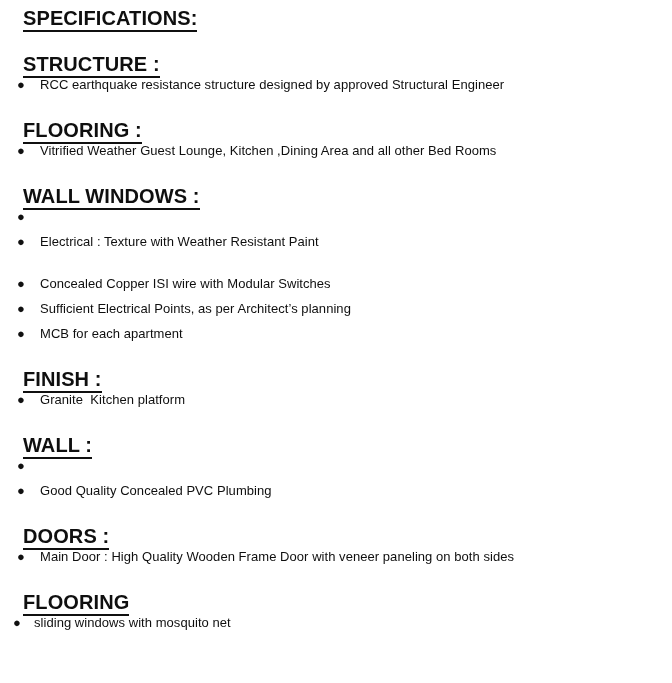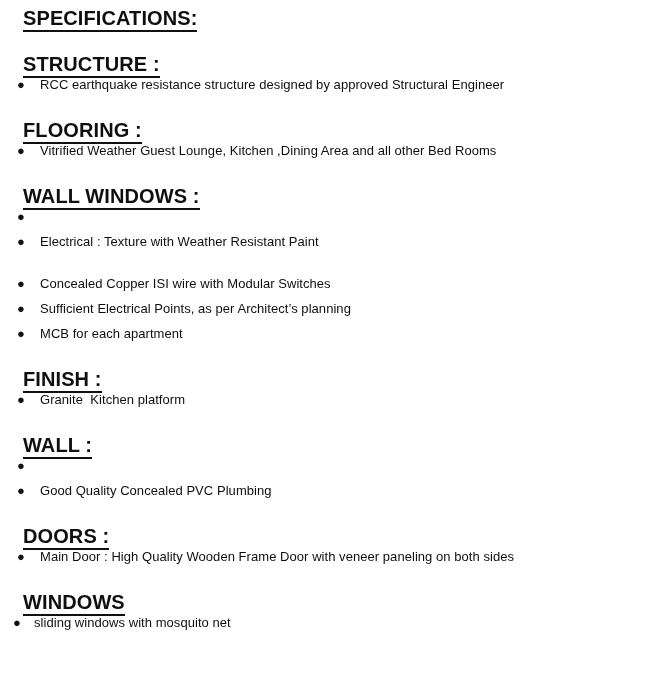--- a/index.html
+++ b/index.html
@@ -183,21 +183,21 @@
     <div class="bullet-row">
       <span class="bullet-marker">●</span>
       <span class="bullet-text">Main Door : High Quality Wooden Frame Door with veneer paneling on both sides</span>
     </div>
   </div>
 
   <div class="gap-md"></div>
 
   <div class="section">
     <div class="heading-row">
-      <span class="heading">WINDOWS</span>
+      <span class="heading">FLOORING</span>
     </div>
     <div class="bullet-row tight">
       <span class="bullet-marker">●</span>
       <span class="bullet-text">sliding windows with mosquito net</span>
     </div>
   </div>
 
 </div>
 
 </body></html>

